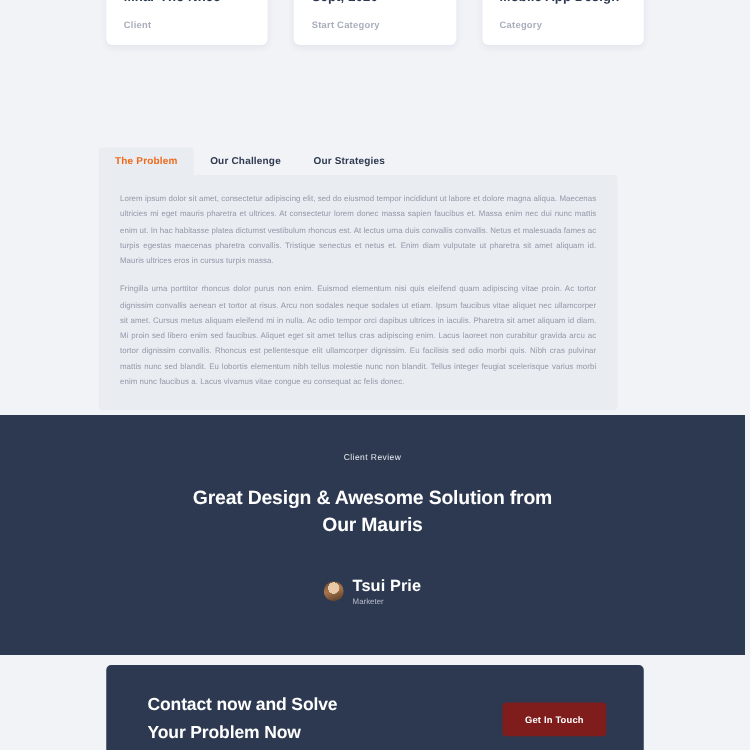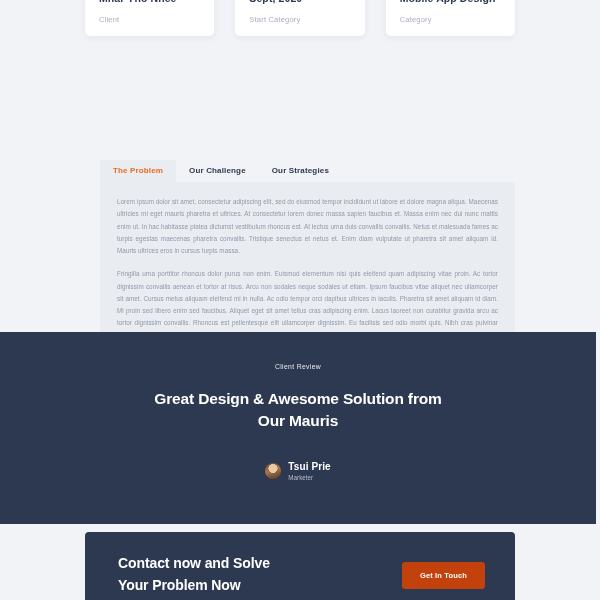--- a/index.html
+++ b/index.html
@@ -19,24 +19,24 @@
   .meta-card {
     width: 150px; background: #ffffff;
     border-radius: 5px;
     box-shadow: 0 2px 6px rgba(45,57,80,.07);
     padding: 14px 14px 12px 14px;
   }
   .meta-title {
     font-size: 10.5px; font-weight: 700; color: #2d3950;
     letter-spacing: .1px; margin-bottom: 11px;
   }
-  .meta-label { font-size: 7.5px; color: #a9aebb; letter-spacing: .2px; }
+  .meta-label { font-size: 7.5px; color: #a9aebb; letter-spacing: .2px; font-weight: bold; }
 
   
-  .tabs-wrap { position: absolute; top: 118px; left: 100px; width: 415px; margin-top: 42px; }
+  .tabs-wrap { position: absolute; top: 118px; left: 79px; width: 415px; }
   .tabs { display: flex; align-items: flex-end; }
   .tab {
     font-size: 8px; font-weight: 700; letter-spacing: .15px;
     padding: 6px 13px 7px 13px; color: #2d3950; cursor: pointer;
     background: transparent; border: none;
     font-family: "Liberation Sans", sans-serif;
   }
   .tab.active { color: #ed6a1c; background: #e9ecf1; border-radius: 3px 3px 0 0; }
 
   .tab-panel {
@@ -62,33 +62,33 @@
   }
   .author { margin-top: 28px; display: flex; justify-content: center; align-items: center; gap: 7px; }
   .avatar {
     width: 16px; height: 16px; border-radius: 50%;
     background:
       radial-gradient(circle at 50% 34%, #e8c9a8 0 34%, transparent 35%),
       linear-gradient(160deg, #6b4a32 0%, #a9754c 45%, #4e3726 100%);
     flex: none;
   }
   .author-text { text-align: left; }
-  .author-name { font-size: 10px; font-weight: 700; color: #ffffff; letter-spacing: .1px; }
+  .author-name { font-size: 13px; font-weight: 700; color: #ffffff; letter-spacing: .1px; }
   .author-role { font-size: 6.3px; color: #b7bcc9; margin-top: 2px; }
 
   
   .cta {
     position: absolute; top: 532px; left: 85px;
     width: 430px; height: 86px; background: #2d3950;
     border-radius: 4px; display: flex; align-items: center;
     padding: 0 30px 0 33px; justify-content: space-between;
   }
   .cta-title { font-size: 14px; font-weight: 700; color: #ffffff; line-height: 1.55; letter-spacing: -.1px; }
   .cta-btn {
-    background: #c2410c; color: #ffffff; border: none; border-radius: 3px;
+    background: #7f1d1d; color: #ffffff; border: none; border-radius: 3px;
     font-size: 7.5px; font-weight: 700; letter-spacing: .15px;
     padding: 9px 18px; cursor: pointer;
     font-family: "Liberation Sans", sans-serif;
   }
 </style>
 </head>
 <body>
 
 <div class="page">
 

